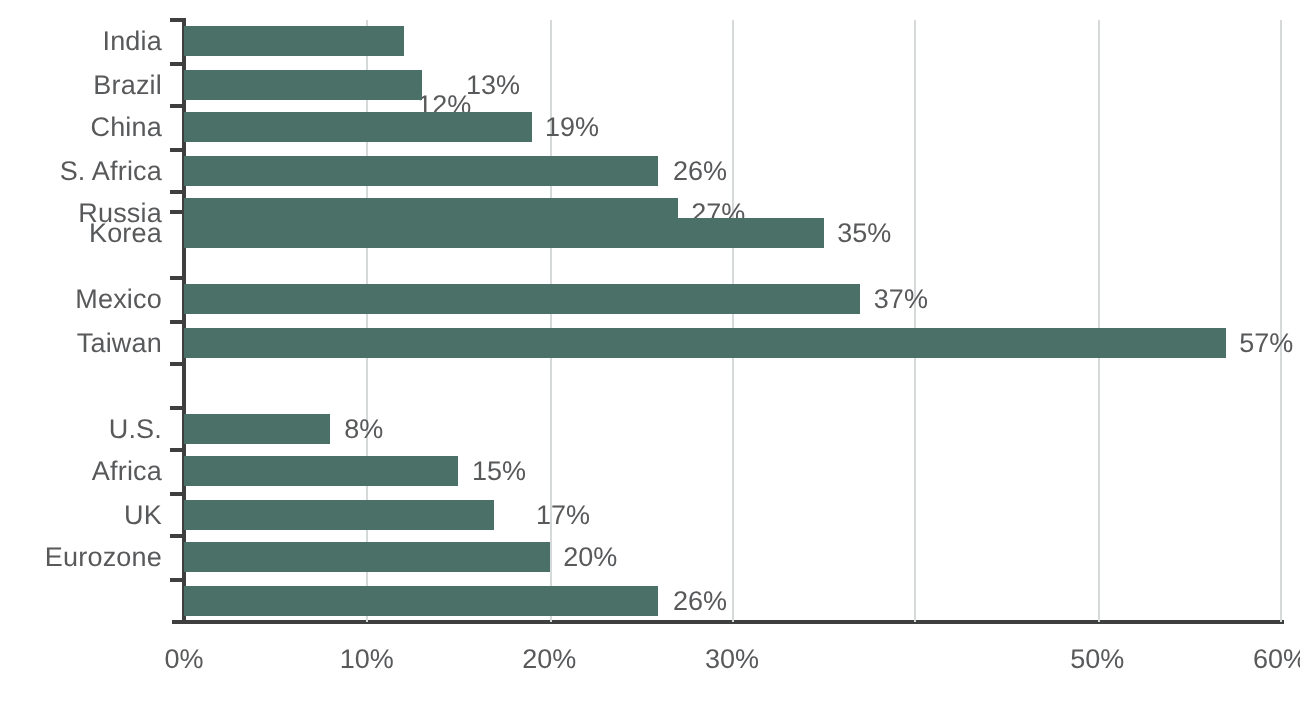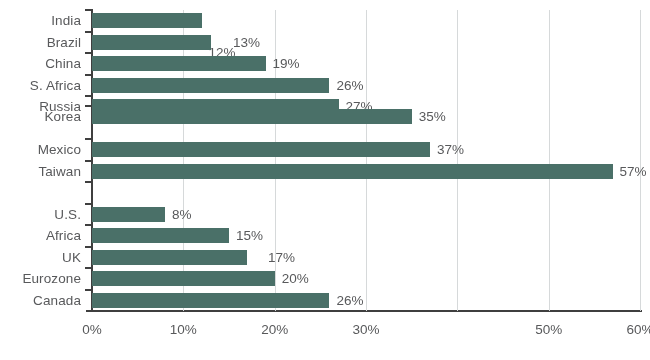--- a/index.html
+++ b/index.html
@@ -210,21 +210,20 @@
           <div class="bar-value" style="left: 169px; line-height: 21.5px; height: 21.5px;">17%</div>
         </div>
         <div class="row" style="top: 258px; height: 21.5px;">
           <div class="row-tick"></div>
           <div class="cat-label" style="line-height: 21.5px; height: 21.5px;">Eurozone</div>
           <div class="bar" style="width: 182.667px; background: rgb(74, 112, 104); top: 3.25px;"></div>
           <div class="bar-value" style="left: 182.667px; line-height: 21.5px; height: 21.5px;">20%</div>
         </div>
         <div class="row" style="top: 279.5px; height: 21.5px;">
           <div class="row-tick"></div>
-          <div class="cat-label" style="line-height: 21.5px; height: 21.5px;">Canada</div>
           <div class="bar" style="width: 237.467px; background: rgb(74, 112, 104); top: 3.25px;"></div>
           <div class="bar-value" style="left: 237.467px; line-height: 21.5px; height: 21.5px;">26%</div>
         </div>
       </div>
   </div>
 
   <div class="xticks" id="xticks">
       <div class="xtick" style="left: 92px;">0%</div>
       <div class="xtick" style="left: 183.333px;">10%</div>
       <div class="xtick" style="left: 274.667px;">20%</div>

